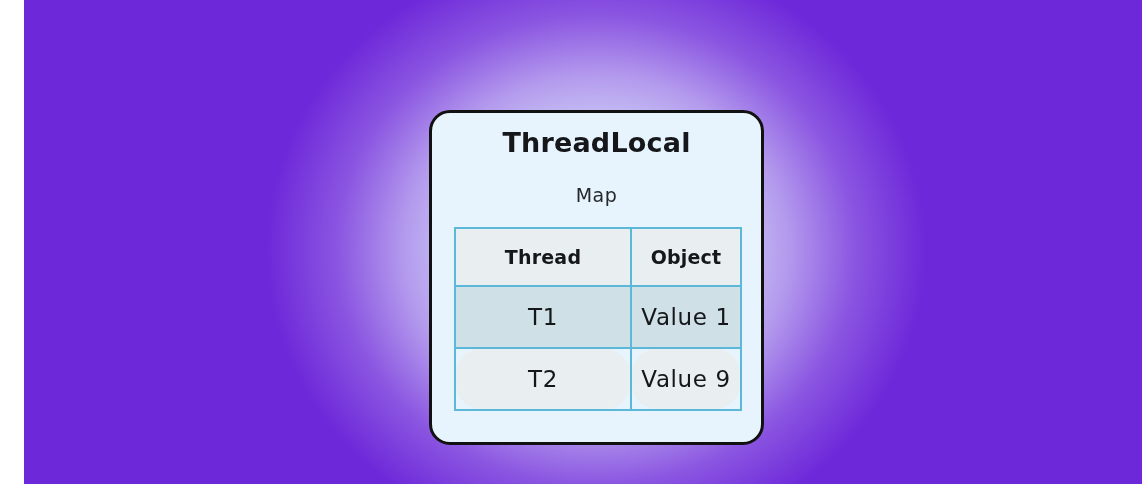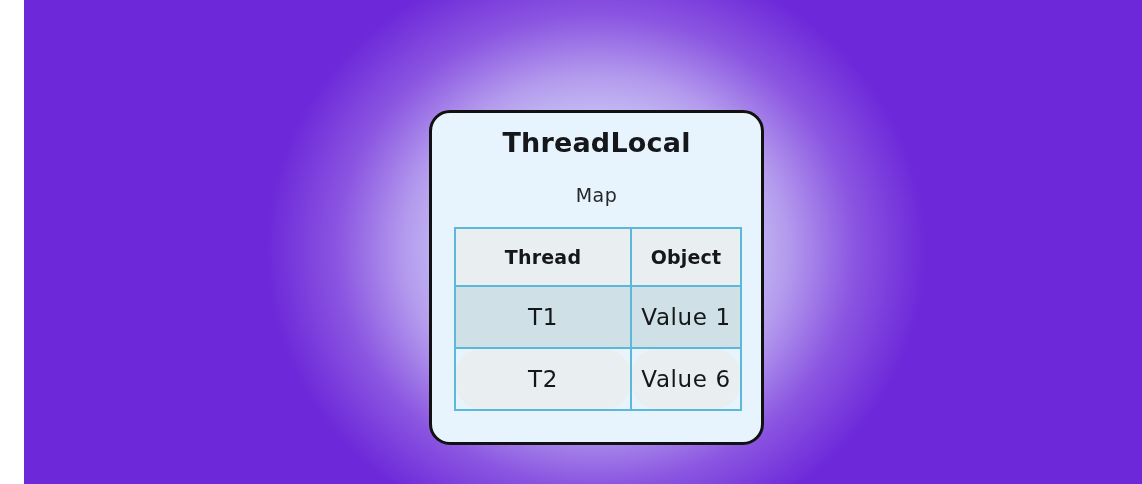--- a/index.html
+++ b/index.html
@@ -145,19 +145,19 @@
           <th class="th-object">Object</th>
         </tr>
       </thead>
       <tbody>
         <tr class="row-body row-active">
           <td>T1</td>
           <td>Value 1</td>
         </tr>
         <tr class="row-body row-plain">
           <td>T2</td>
-          <td>Value 6</td>
+          <td>Value 9</td>
         </tr>
       </tbody>
     </table>
 
   </div>
 </div>
 
 </body></html>

